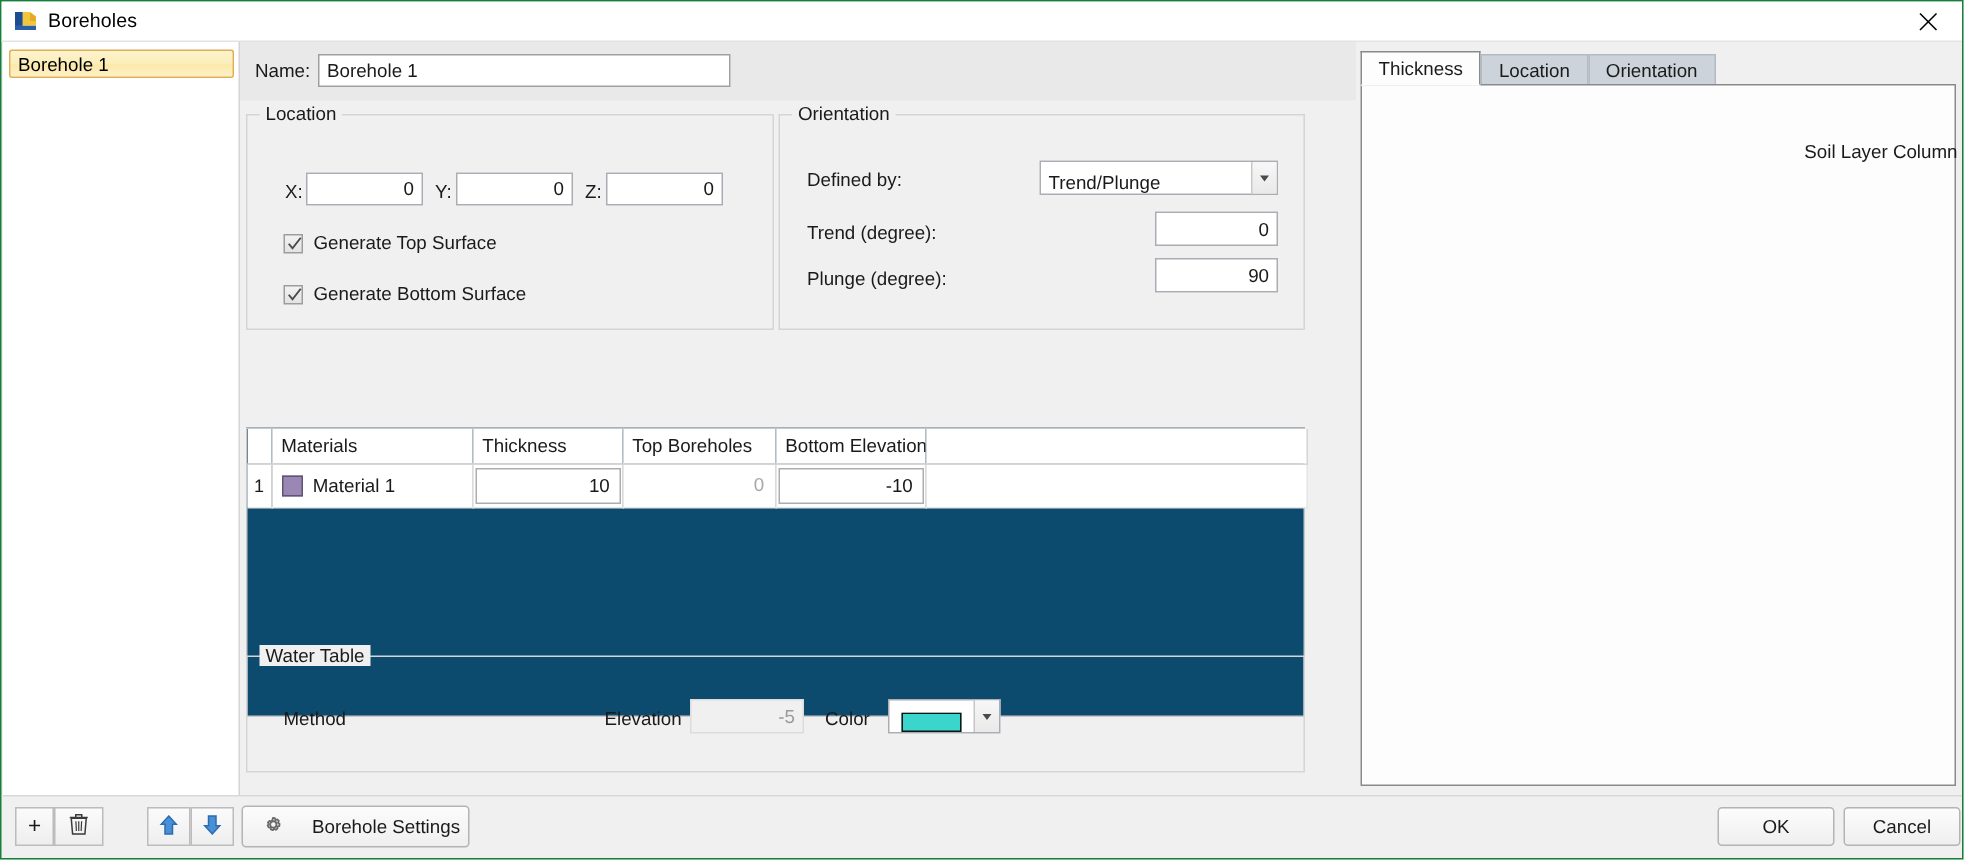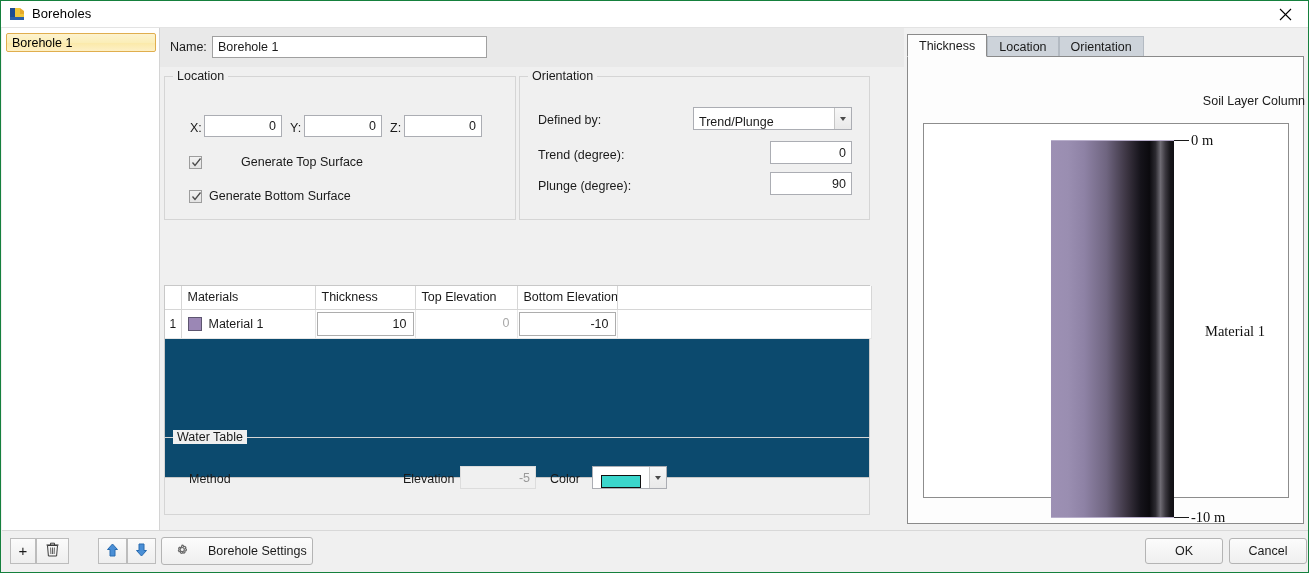--- a/index.html
+++ b/index.html
@@ -401,21 +401,21 @@
 
     <div class="group" style="left:4px; top:48px; width:352px; height:144px;">
       <span class="legend">Location</span>
       <span class="lbl" style="left:25px; top:44px;">X:</span>
       <input class="num-input" style="left: 39px; top: 38px; width: 78px; height: 22px;" value="0">
       <span class="lbl" style="left:125px; top:44px;">Y:</span>
       <input class="num-input" style="left: 139px; top: 38px; width: 78px; height: 22px;" value="0">
       <span class="lbl" style="left:225px; top:44px;">Z:</span>
       <input class="num-input" style="left: 239px; top: 38px; width: 78px; height: 22px;" value="0">
 
-      <div class="cbx-row" style="left:24px; top:78px;gap:32px;">
+      <div class="cbx-row" style="left:24px; top:78px;">
         <span class="cbx">
           <svg width="11" height="11" viewBox="0 0 11 11">
               <path d="M1.5 5.5 L4 8.5 L9.5 1.5" stroke="#4a4a4a" stroke-width="1.3" fill="none"></path>
             </svg>
         </span>
         <span class="cbx-label">Generate Top Surface</span>
       </div>
 
       <div class="cbx-row" style="left:24px; top:112px;">
         <span class="cbx">
@@ -442,21 +442,21 @@
       <input class="num-input" style="left: 250px; top: 95px; width: 82px; height: 23px;" value="90">
     </div>
 
     <div class="table-wrap">
       <table class="tbl">
         <thead>
           <tr>
             <th class="col-idx"></th>
             <th class="col-mat">Materials</th>
             <th class="col-thk">Thickness</th>
-            <th class="col-top">Top Elevation</th>
+            <th class="col-top">Top Boreholes</th>
             <th class="col-bot">Bottom Elevation</th>
             <th class="col-pad"></th>
           </tr>
         </thead>
         <tbody>
           <tr>
             <td class="idx-cell">1</td>
             <td>
               <div class="mat-cell">
                 <span class="mat-swatch" style="background: rgb(155, 135, 181);"></span>
@@ -527,30 +527,20 @@
   </div>
 
   <div class="right-panel">
     <div class="tabstrip">
       <div class="tab active">Thickness</div>
       <div class="tab">Location</div>
       <div class="tab">Orientation</div>
     </div>
     <div class="tabpanel">
       <div class="panel-title">Soil Layer Column</div>
-      <div class="plot-box">
-        <div class="cyl"></div>
-        <div class="cyl-top"></div>
-        <div class="cyl-bot"></div>
-        <div class="tick-line" style="left:250px; top:16px; width:15px;"></div>
-        <div class="serif-lbl" style="left:267px; top:8px;">0 m</div>
-        <div class="tick-line" style="left:250px; top:393px; width:15px;"></div>
-        <div class="serif-lbl" style="left:267px; top:385px;">-10 m</div>
-        <div class="mat-lbl" style="left:281px; top:199px;">Material 1</div>
-      </div>
     </div>
   </div>
 
   <div class="bottombar">
     <div class="tbtn" style="left:8px; top:7px; width:26px; height:26px;">
       <span style="font-size:15px;line-height:14px;">+</span>
     </div>
     <div class="tbtn" style="left:34px; top:7px; width:33px; height:26px;">
       <span>
         <svg width="13" height="15" viewBox="0 0 13 15">

